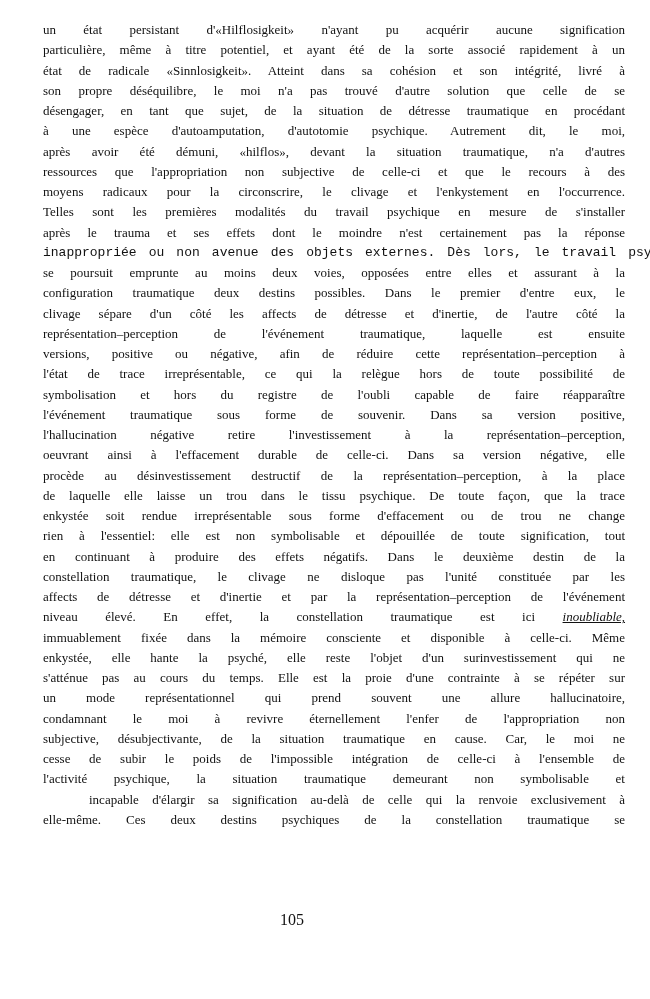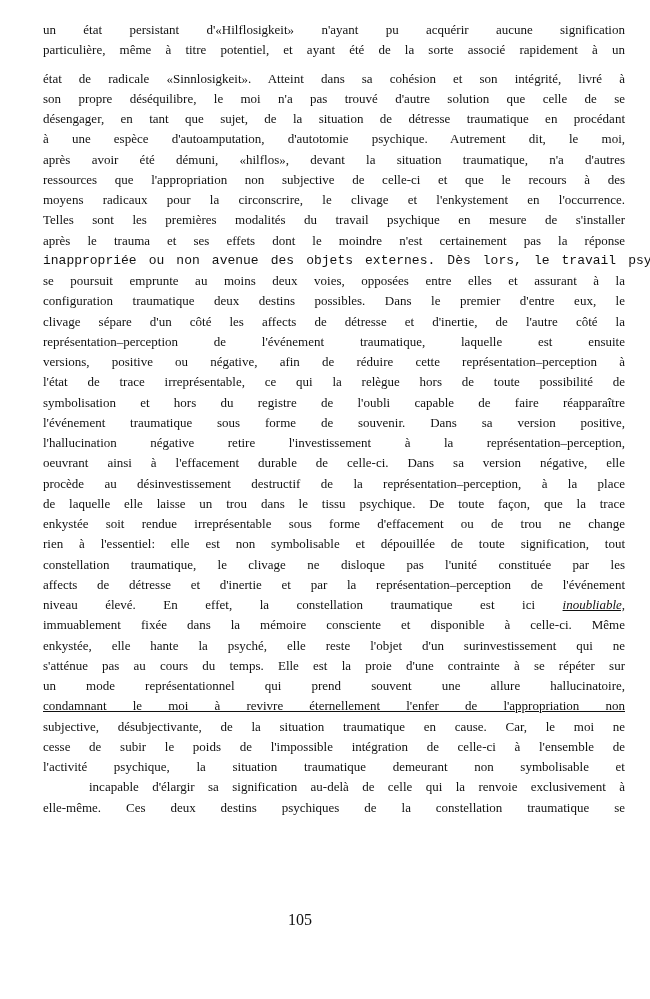--- a/index.html
+++ b/index.html
@@ -18,34 +18,34 @@
     display: block;
     white-space: nowrap;
     text-align: justify;
     text-align-last: justify;
     height: 20.25px;
     overflow: visible;
   }
   .line.last { text-align-last: justify; }
   .line i { font-style: italic; text-decoration: underline; }
   .page-number {
-    position: absolute; left: 8px; width: 584px; top: 911px;
+    position: absolute; left: 0; width: 584px; top: 911px;
     text-align: center;
     font-family: "Liberation Serif", serif;
     font-size: 16px; color: #111;
   }
 </style>
 </head>
 <body>
 
 <div class="page">
   <div class="text-block">
     <span class="line" style="white-space: nowrap; display: block; word-spacing: 11.7695px;">un état persistant d'«Hilflosigkeit» n'ayant pu acquérir aucune signification</span>
     <span class="line" style="white-space: nowrap; display: block; word-spacing: 3.14621px;">particulière, même à titre potentiel, et ayant été de la sorte associé rapidement à un</span>
-    <span class="line" style="white-space: nowrap; display: block; word-spacing: 5.09375px; margin-top: 8px;">état de radicale «Sinnlosigkeit». Atteint dans sa cohésion et son intégrité, livré à</span>
+    <span class="line" style="white-space: nowrap; display: block; word-spacing: 5.09375px;">état de radicale «Sinnlosigkeit». Atteint dans sa cohésion et son intégrité, livré à</span>
     <span class="line" style="white-space: nowrap; display: block; word-spacing: 6.33894px;">son propre déséquilibre, le moi n'a pas trouvé d'autre solution que celle de se</span>
     <span class="line" style="white-space: nowrap; display: block; word-spacing: 4.17318px;">désengager, en tant que sujet, de la situation de détresse traumatique en procédant</span>
     <span class="line" style="white-space: nowrap; display: block; word-spacing: 8.60243px;">à une espèce d'autoamputation, d'autotomie psychique. Autrement dit, le moi,</span>
     <span class="line" style="white-space: nowrap; display: block; word-spacing: 7.83437px;">après avoir été démuni, «hilflos», devant la situation traumatique, n'a d'autres</span>
     <span class="line" style="white-space: nowrap; display: block; word-spacing: 5.75911px;">ressources que l'appropriation non subjective de celle-ci et que le recours à des</span>
     <span class="line" style="white-space: nowrap; display: block; word-spacing: 5.35469px;">moyens radicaux pour la circonscrire, le clivage et l'enkystement en l'occurrence.</span>
     <span class="line" style="white-space: nowrap; display: block; word-spacing: 5.68324px;">Telles sont les premières modalités du travail psychique en mesure de s'installer</span>
     <span class="line" style="white-space: nowrap; display: block; word-spacing: 6px;">après le trauma et ses effets dont le moindre n'est certainement pas la réponse</span>
     <span class="line" style="white-space: nowrap; display: block; word-spacing: 4.26693px; font-family: Liberation Mono, monospace;">inappropriée ou non avenue des objets externes. Dès lors, le travail psychique qui</span>
     <span class="line" style="white-space: nowrap; display: block; word-spacing: 5.32812px;">se poursuit emprunte au moins deux voies, opposées entre elles et assurant à la</span>
@@ -55,28 +55,29 @@
     <span class="line" style="white-space: nowrap; display: block; word-spacing: 7.35243px;">versions, positive ou négative, afin de réduire cette représentation–perception à</span>
     <span class="line" style="white-space: nowrap; display: block; word-spacing: 8.4349px;">l'état de trace irreprésentable, ce qui la relègue hors de toute possibilité de</span>
     <span class="line" style="white-space: nowrap; display: block; word-spacing: 11.6125px;">symbolisation et hors du registre de l'oubli capable de faire réapparaître</span>
     <span class="line" style="white-space: nowrap; display: block; word-spacing: 10.7344px;">l'événement traumatique sous forme de souvenir. Dans sa version positive,</span>
     <span class="line" style="white-space: nowrap; display: block; word-spacing: 13.3646px;">l'hallucination négative retire l'investissement à la représentation–perception,</span>
     <span class="line" style="white-space: nowrap; display: block; word-spacing: 6.27131px;">oeuvrant ainsi à l'effacement durable de celle-ci. Dans sa version négative, elle</span>
     <span class="line" style="white-space: nowrap; display: block; word-spacing: 5.09375px;">procède au désinvestissement destructif de la représentation–perception, à la place</span>
     <span class="line" style="white-space: nowrap; display: block; word-spacing: 3.44479px;">de laquelle elle laisse un trou dans le tissu psychique. De toute façon, que la trace</span>
     <span class="line" style="white-space: nowrap; display: block; word-spacing: 4.1321px;">enkystée soit rendue irreprésentable sous forme d'effacement ou de trou ne change</span>
     <span class="line" style="white-space: nowrap; display: block; word-spacing: 3.52995px;">rien à l'essentiel: elle est non symbolisable et dépouillée de toute signification, tout</span>
+    <span class="line" style="white-space: nowrap; display: block; word-spacing: 8.25px;">en continuant à produire des effets négatifs. Dans le deuxième destin de la</span>
     <span class="line" style="white-space: nowrap; display: block; word-spacing: 8.0375px;">constellation traumatique, le clivage ne disloque pas l'unité constituée par les</span>
     <span class="line" style="white-space: nowrap; display: block; word-spacing: 5.92969px;">affects de détresse et d'inertie et par la représentation–perception de l'événement</span>
     <span class="line" style="white-space: nowrap; display: block; word-spacing: 14.0625px;"><span>niveau élevé. En effet, la constellation traumatique est ici</span> <i>inoubliable,</i></span>
     <span class="line" style="white-space: nowrap; display: block; word-spacing: 6.25469px;">immuablement fixée dans la mémoire consciente et disponible à celle-ci. Même</span>
     <span class="line" style="white-space: nowrap; display: block; word-spacing: 7.53267px;">enkystée, elle hante la psyché, elle reste l'objet d'un surinvestissement qui ne</span>
     <span class="line" style="white-space: nowrap; display: block; word-spacing: 3.86875px;">s'atténue pas au cours du temps. Elle est la proie d'une contrainte à se répéter sur</span>
     <span class="line" style="white-space: nowrap; display: block; word-spacing: 15.2754px;">un mode représentationnel qui prend souvent une allure hallucinatoire,</span>
-    <span class="line" style="white-space: nowrap; display: block; word-spacing: 12.3264px; text-decoration: underline;">condamnant le moi à revivre éternellement l'enfer de l'appropriation non</span>
+    <span class="line" style="white-space: nowrap; display: block; word-spacing: 12.3264px;">condamnant le moi à revivre éternellement l'enfer de l'appropriation non</span>
     <span class="line" style="white-space: nowrap; display: block; word-spacing: 5.99006px;">subjective, désubjectivante, de la situation traumatique en cause. Car, le moi ne</span>
     <span class="line" style="white-space: nowrap; display: block; word-spacing: 7.09375px;">cesse de subir le poids de l'impossible intégration de celle-ci à l'ensemble de</span>
     <span class="line" style="white-space: nowrap; display: block; word-spacing: 10.9473px;">l'activité psychique, la situation traumatique demeurant non symbolisable et</span>
     <span class="line" style="white-space: nowrap; display: block; word-spacing: 4.54403px; margin-left: 46px;">incapable d'élargir sa signification au-delà de celle qui la renvoie exclusivement à</span>
     <span class="line last" style="white-space: nowrap; display: block; word-spacing: 10.8125px;">elle-même. Ces deux destins psychiques de la constellation traumatique se</span>
   </div>
   <div class="page-number">105</div>
 </div>
 
 </body></html>

